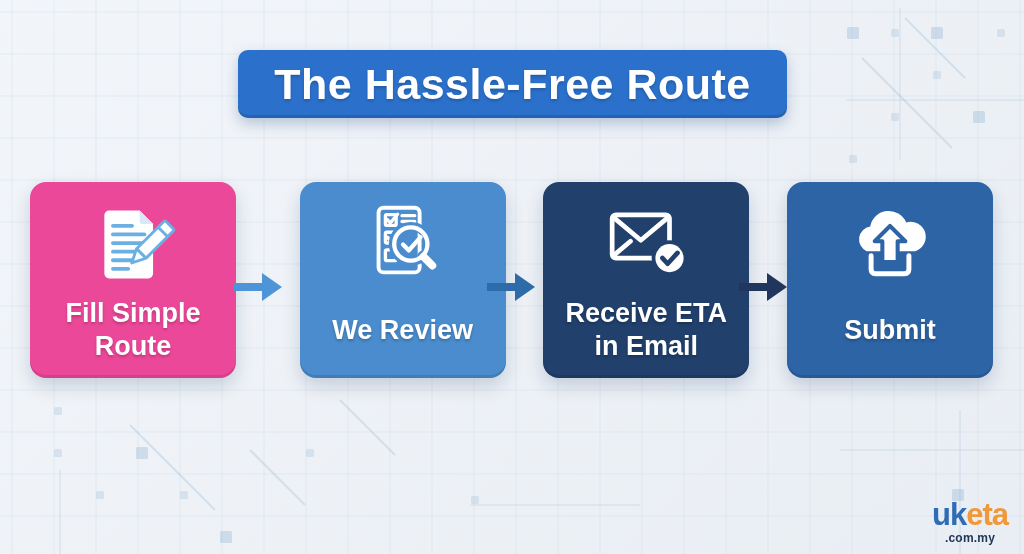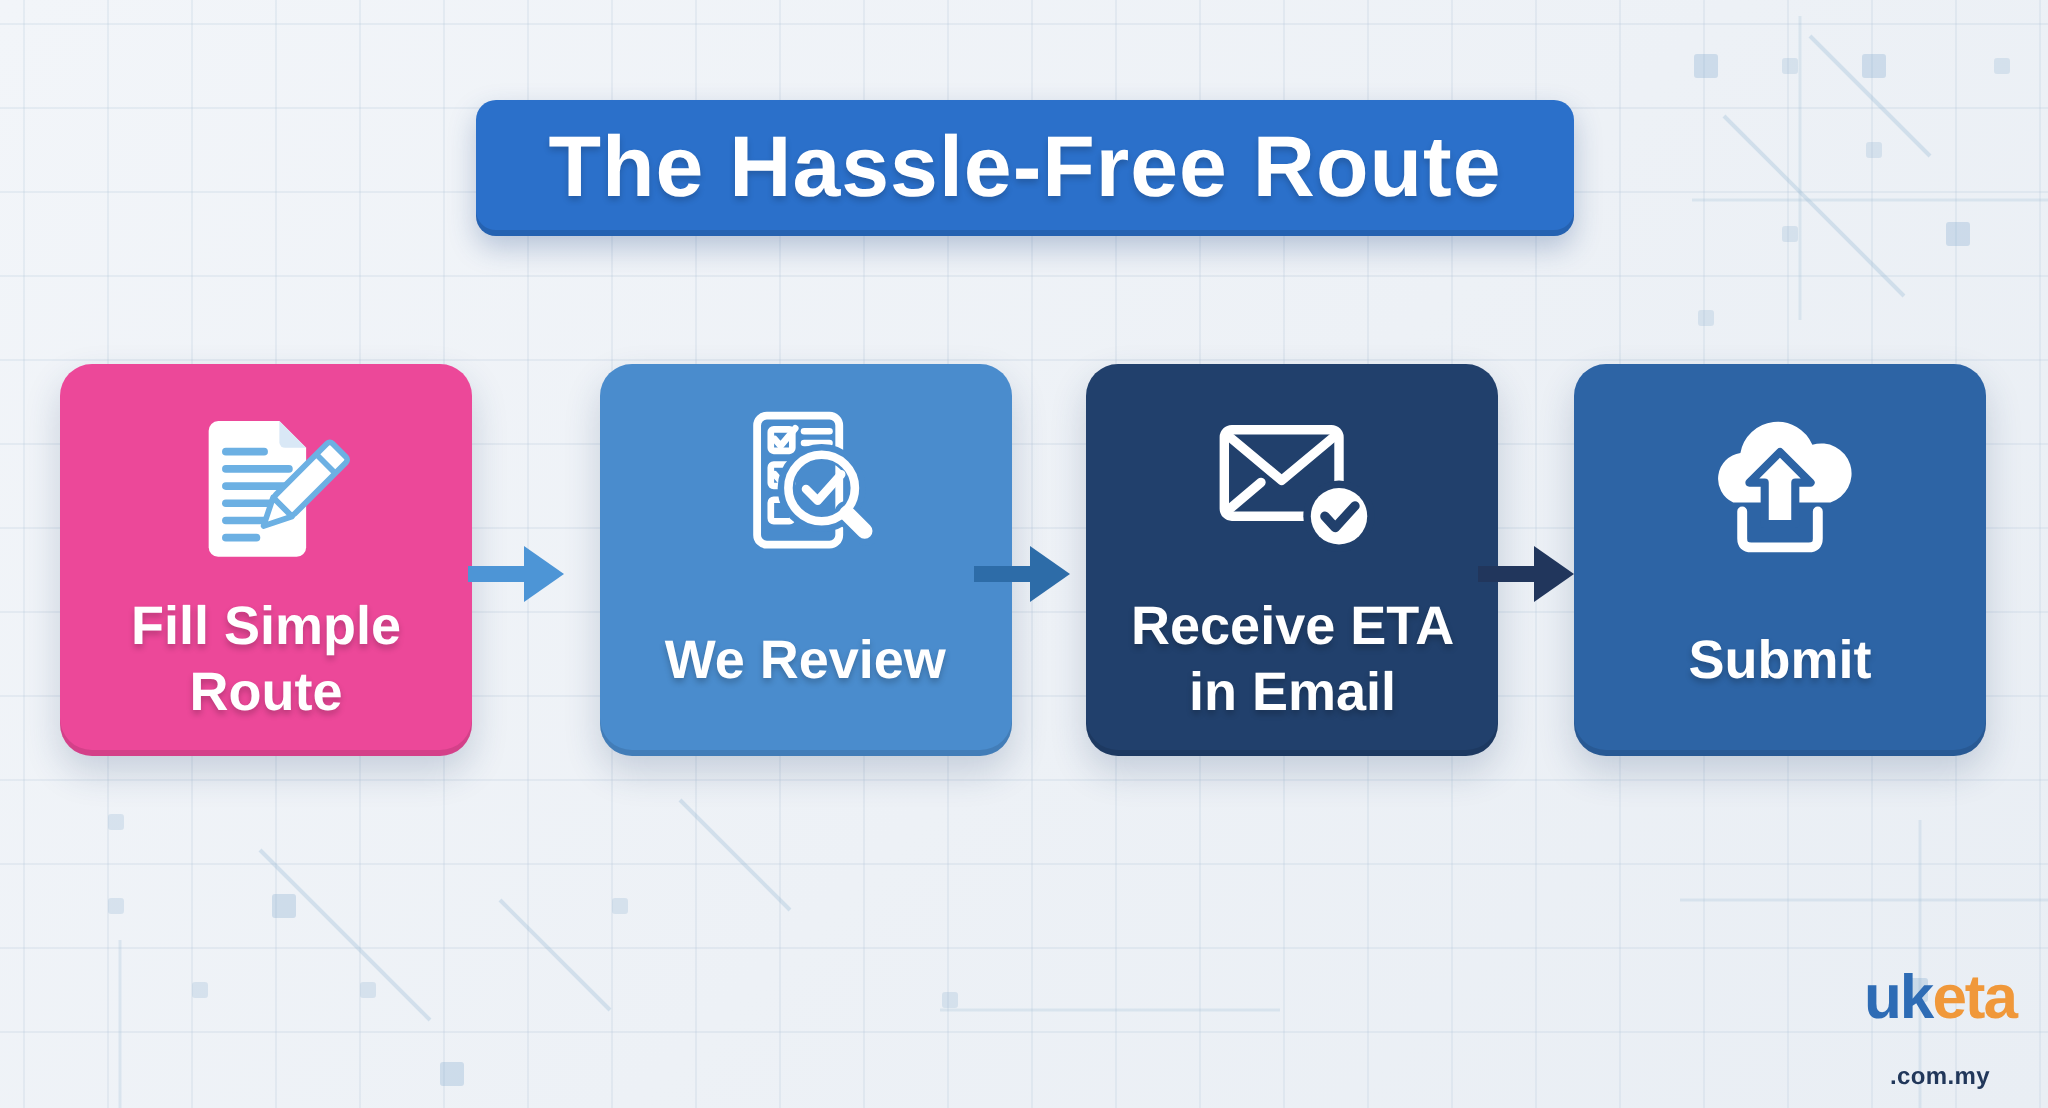--- a/index.html
+++ b/index.html
@@ -34,21 +34,21 @@
     color:#fff;font-size:27px;font-weight:bold;line-height:33px;text-align:center;
     text-shadow:0 2px 3px rgba(0,0,0,.22);padding-bottom:10px;
   }
   .step-label span:empty{display:none;}
   .flow-arrow{position:absolute;top:267px;z-index:3;}
   .arrow-1{left:234px;} .arrow-2{left:487px;} .arrow-3{left:739px;}
   .brand-logo{
     position:absolute;right:16px;bottom:10px;z-index:2;text-align:center;line-height:1;
   }
   .brand-logo .wordmark{font-size:31px;font-weight:bold;letter-spacing:-1px;}
-  .brand-logo .suffix{display:block;font-size:12px;font-weight:bold;margin-top:18px;letter-spacing:.2px;}
+  .brand-logo .suffix{display:block;font-size:12px;font-weight:bold;margin-top:2px;letter-spacing:.2px;}
 </style>
 </head>
 <body>
 
 <svg id="bg-svg" width="1024" height="554">
     <line x1="12" y1="0" x2="12" y2="554" stroke="rgba(176,196,216,0.20)" stroke-width="1"></line>
     <line x1="54" y1="0" x2="54" y2="554" stroke="rgba(176,196,216,0.20)" stroke-width="1"></line>
     <line x1="96" y1="0" x2="96" y2="554" stroke="rgba(176,196,216,0.20)" stroke-width="1"></line>
     <line x1="138" y1="0" x2="138" y2="554" stroke="rgba(176,196,216,0.20)" stroke-width="1"></line>
     <line x1="180" y1="0" x2="180" y2="554" stroke="rgba(176,196,216,0.20)" stroke-width="1"></line>

